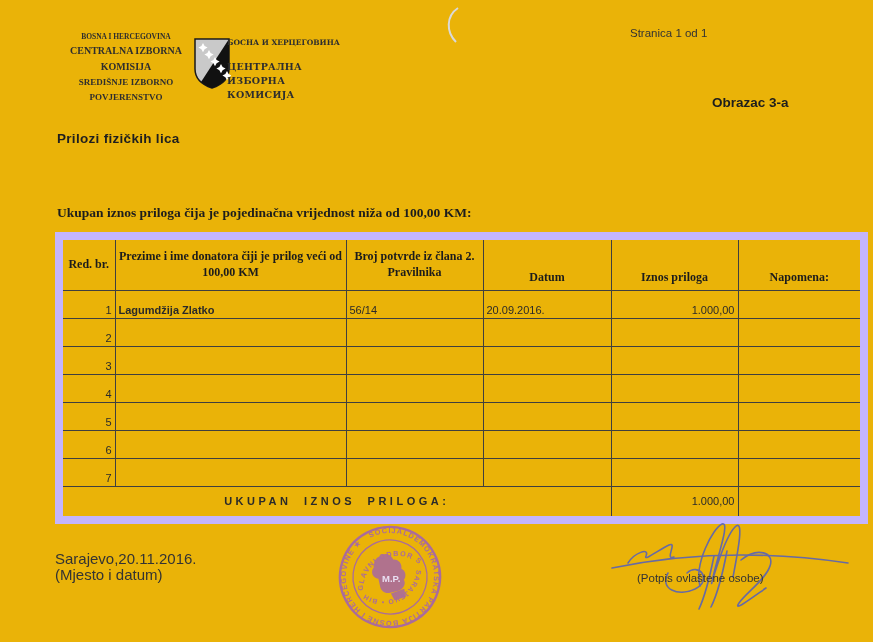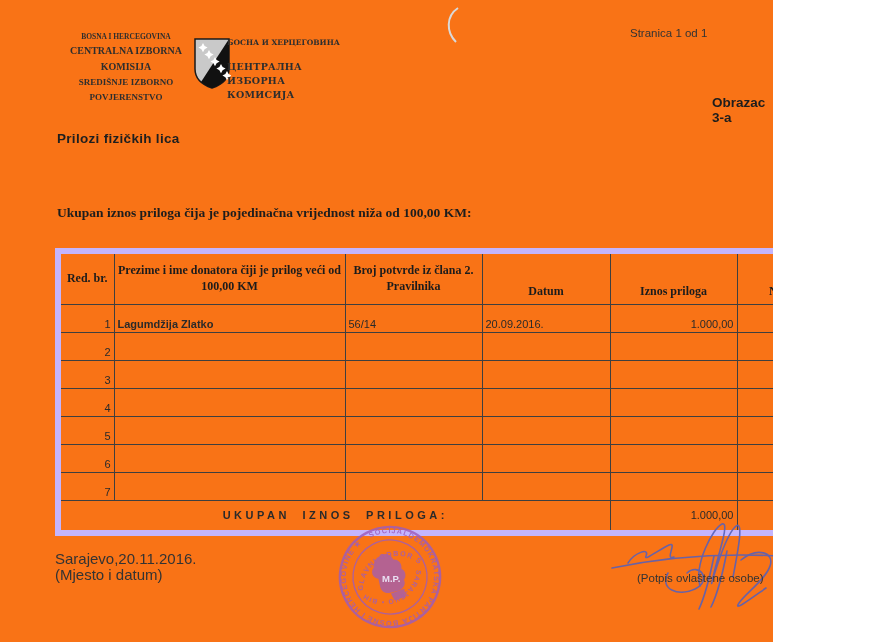--- a/index.html
+++ b/index.html
@@ -1,17 +1,17 @@
 <!DOCTYPE html>
 <html><head>
 <meta charset="utf-8">
 <style>
   html,body{margin:0;padding:0;background:#ffffff;}
   .page{
-    position:relative;width:773px;height:642px;background:#f97316;
+    position:relative;width:873px;height:642px;background:#eab308;
     font-family:"Liberation Sans",sans-serif;color:#222;overflow:hidden;
   }
   
   .hdr-latin{position:absolute;left:58px;top:31px;width:136px;text-align:center;
     font-family:"Liberation Serif",serif;font-weight:bold;color:#2e2e2e;}
   .hdr-latin .l1{display:block;font-size:7.5px;line-height:12px;}
   .hdr-latin .l2{display:block;font-size:10px;line-height:16px;}
   .hdr-latin .l3{display:block;font-size:9px;line-height:15px;}
   .coa{position:absolute;left:193px;top:37px;}
   .hdr-cyr{position:absolute;left:227px;top:37px;width:124px;text-align:left;
@@ -19,22 +19,22 @@
   .hdr-cyr .c1{display:block;font-size:7.5px;line-height:12px;}
   .hdr-cyr .c2{display:block;font-size:9.5px;line-height:14px;margin-top:11px;letter-spacing:.3px;}
   .stranica{position:absolute;left:630px;top:27px;font-size:11.5px;color:#333;}
   .obrazac{position:absolute;left:712px;top:95px;font-size:13.5px;font-weight:bold;color:#1d1d1d;}
   .scan-arc{position:absolute;left:430px;top:4px;}
   
   .t1{position:absolute;left:57px;top:131px;font-size:13.5px;font-weight:bold;color:#1f1f1f;letter-spacing:.3px;}
   .t2{position:absolute;left:57px;top:169px;font-family:"Liberation Serif",serif;font-size:13.5px;font-weight:bold;color:#1d1d1d;}
   .t3{position:absolute;left:57px;top:205px;font-family:"Liberation Serif",serif;font-size:13.5px;font-weight:bold;color:#1d1d1d;}
   
-  table.frm{position:absolute;left:55px;top:248px;width:805px;border-collapse:collapse;
-    border:6px solid #c4b5fd;table-layout:fixed;}
+  table.frm{position:absolute;left:55px;top:232px;width:805px;border-collapse:collapse;
+    border:8px solid #c4b5fd;table-layout:fixed;}
   table.frm th,table.frm td{border:1px solid #3f3f3f;padding:0 3px;overflow:hidden;}
   table.frm th{font-family:"Liberation Serif",serif;font-size:12px;line-height:1.3;
     font-weight:bold;color:#1c1c1c;text-align:center;vertical-align:middle;height:46px;}
   table.frm th.th-bottom{vertical-align:bottom;padding-bottom:4px;font-family:Liberation Serif, serif;}
   table.frm td{height:25px;font-size:11px;color:#2a2a2a;vertical-align:bottom;padding-bottom:2px;}
   td.num{text-align:right;padding-right:4px;}
   td.name{font-weight:bold;font-size:11.5px;color:#1e1e1e;}
   td.right{text-align:right;padding-right:6px;margin-left:16px;}
   tr.total td{height:27px;vertical-align:middle;}
   td.total-label{font-weight:bold;font-size:11.5px;text-align:center;color:#1e1e1e;

